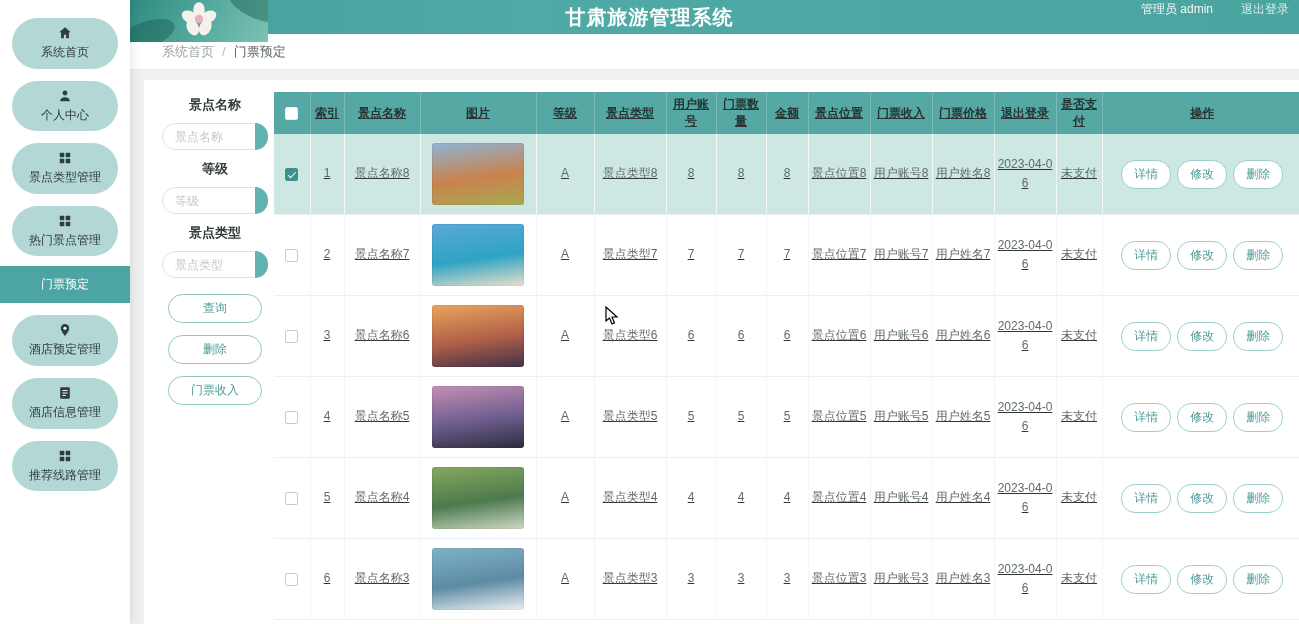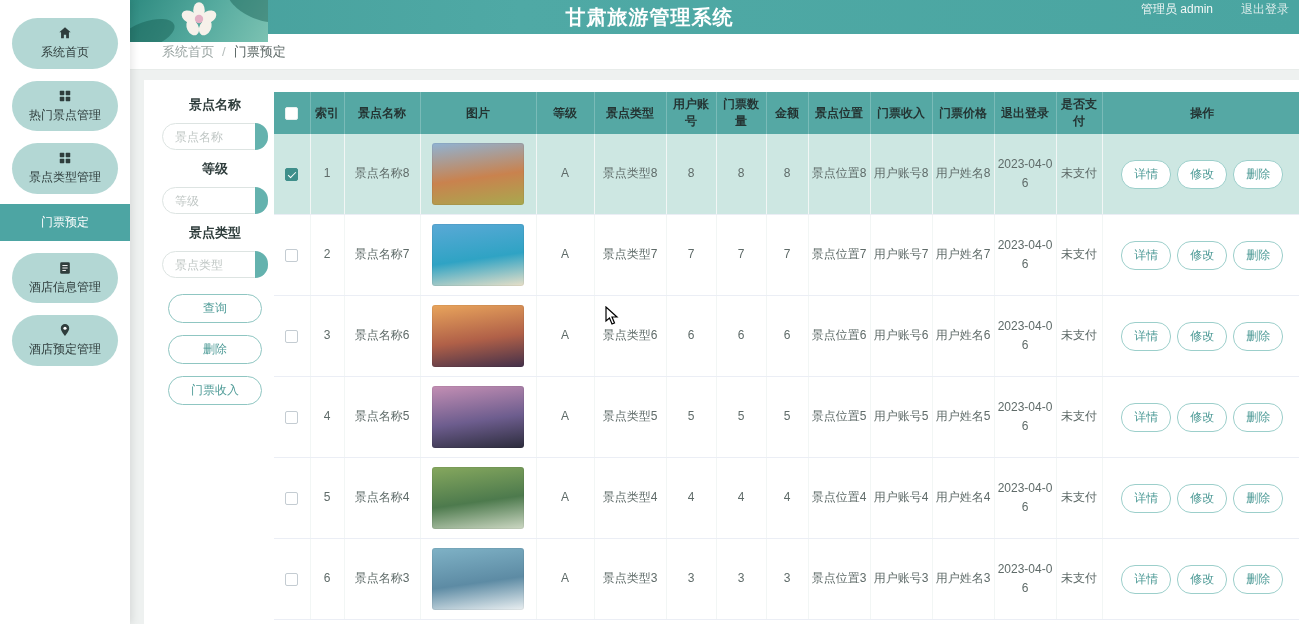--- a/index.html
+++ b/index.html
@@ -112,21 +112,21 @@
   }
   .f-btn {
     display: block; width: 94px; height: 29px; margin: 12px auto 0 auto;
     border: 1px solid #8fc6c2; border-radius: 15px;
     background: #fff; color: #4e9b97; font-size: 12px; cursor: pointer;
     font-family: inherit;
   }
   .f-btn:first-of-type { margin-top: 16px; }
 
   
-  .table-wrap { flex: 1; min-width: 0; }
+  .table-wrap { flex: 1; min-width: 0; text-decoration: underline; }
   table.data-table {
     width: 100%; border-collapse: collapse; table-layout: fixed;
     font-size: 12px; color: #5f6b69; text-align: center;
   }
   .data-table th {
     background: #55a8a4; color: #243433; font-weight: bold;
     height: 38px; padding: 4px 2px; font-size: 12px;
     border-right: 1px solid rgba(255,255,255,.22);
   }
   .data-table th:last-child { border-right: none; }
@@ -200,56 +200,74 @@
 <aside class="sidebar">
   <div>
       <div class="side-item">
         <span class="s-icon"><svg viewBox="0 0 16 16" width="14" height="14">
             <path fill="#2f3d3c" d="M8 1.5 14.5 7h-2v7H9.3v-4H6.7v4H3.5V7h-2z"></path>
           </svg></span>
         <span class="s-label">系统首页</span>
       </div>
       <div class="side-item">
         <span class="s-icon"><svg viewBox="0 0 16 16" width="14" height="14">
+            <circle cx="8" cy="4.6" r="2.8" fill="#2f3d3c"></circle>
+            <path fill="#2f3d3c" d="M2.5 14c0-3 2.4-4.6 5.5-4.6s5.5 1.6 5.5 4.6z"></path>
+          </svg></span>
+        <span class="s-label">个人中心</span>
+      </div>
+      <div class="side-item">
+        <span class="s-icon"><svg viewBox="0 0 16 16" width="14" height="14">
             <g fill="#2f3d3c">
               <rect x="2" y="2" width="5.2" height="5.2" rx="0.8"></rect>
               <rect x="8.8" y="2" width="5.2" height="5.2" rx="0.8"></rect>
               <rect x="2" y="8.8" width="5.2" height="5.2" rx="0.8"></rect>
               <rect x="8.8" y="8.8" width="5.2" height="5.2" rx="0.8"></rect>
             </g>
           </svg></span>
-        <span class="s-label">热门景点管理</span>
+        <span class="s-label">景点类型管理</span>
       </div>
       <div class="side-item">
         <span class="s-icon"><svg viewBox="0 0 16 16" width="14" height="14">
             <g fill="#2f3d3c">
               <rect x="2" y="2" width="5.2" height="5.2" rx="0.8"></rect>
               <rect x="8.8" y="2" width="5.2" height="5.2" rx="0.8"></rect>
               <rect x="2" y="8.8" width="5.2" height="5.2" rx="0.8"></rect>
               <rect x="8.8" y="8.8" width="5.2" height="5.2" rx="0.8"></rect>
             </g>
           </svg></span>
-        <span class="s-label">景点类型管理</span>
+        <span class="s-label">热门景点管理</span>
       </div>
       <div class="side-sub active">门票预定</div>
+      <div class="side-item">
+        <span class="s-icon"><svg viewBox="0 0 16 16" width="14" height="14">
+            <path fill="#2f3d3c" d="M8 1.2A4.8 4.8 0 0 0 3.2 6c0 3.4 4.8 8.8 4.8 8.8S12.8 9.4 12.8 6A4.8 4.8 0 0 0 8 1.2z"></path>
+            <circle cx="8" cy="6" r="1.8" fill="#fff"></circle>
+          </svg></span>
+        <span class="s-label">酒店预定管理</span>
+      </div>
       <div class="side-item">
         <span class="s-icon"><svg viewBox="0 0 16 16" width="14" height="14">
             <path fill="#2f3d3c" d="M4 1.5h8A1.5 1.5 0 0 1 13.5 3v10a1.5 1.5 0 0 1-1.5 1.5H4A1.5 1.5 0 0 1 2.5 13V3A1.5 1.5 0 0 1 4 1.5z"></path>
             <g stroke="#fff" stroke-width="1.1" fill="none">
               <path d="M5 5.2h6M5 8h6M5 10.8h4"></path>
             </g>
           </svg></span>
         <span class="s-label">酒店信息管理</span>
       </div>
       <div class="side-item">
         <span class="s-icon"><svg viewBox="0 0 16 16" width="14" height="14">
-            <path fill="#2f3d3c" d="M8 1.2A4.8 4.8 0 0 0 3.2 6c0 3.4 4.8 8.8 4.8 8.8S12.8 9.4 12.8 6A4.8 4.8 0 0 0 8 1.2z"></path>
-            <circle cx="8" cy="6" r="1.8" fill="#fff"></circle>
-          </svg></span>
-        <span class="s-label">酒店预定管理</span>
+            <g fill="#2f3d3c">
+              <rect x="2" y="2" width="5.2" height="5.2" rx="0.8"></rect>
+              <rect x="8.8" y="2" width="5.2" height="5.2" rx="0.8"></rect>
+              <rect x="2" y="8.8" width="5.2" height="5.2" rx="0.8"></rect>
+              <rect x="8.8" y="8.8" width="5.2" height="5.2" rx="0.8"></rect>
+            </g>
+          </svg></span>
+        <span class="s-label">推荐线路管理</span>
       </div>
     </div>
 </aside>
 
 <div class="breadcrumb-bar">
   <span class="crumb-first">系统首页</span>
   <span class="crumb-sep">/</span>
   <span class="crumb-current">门票预定</span>
 </div>
 

